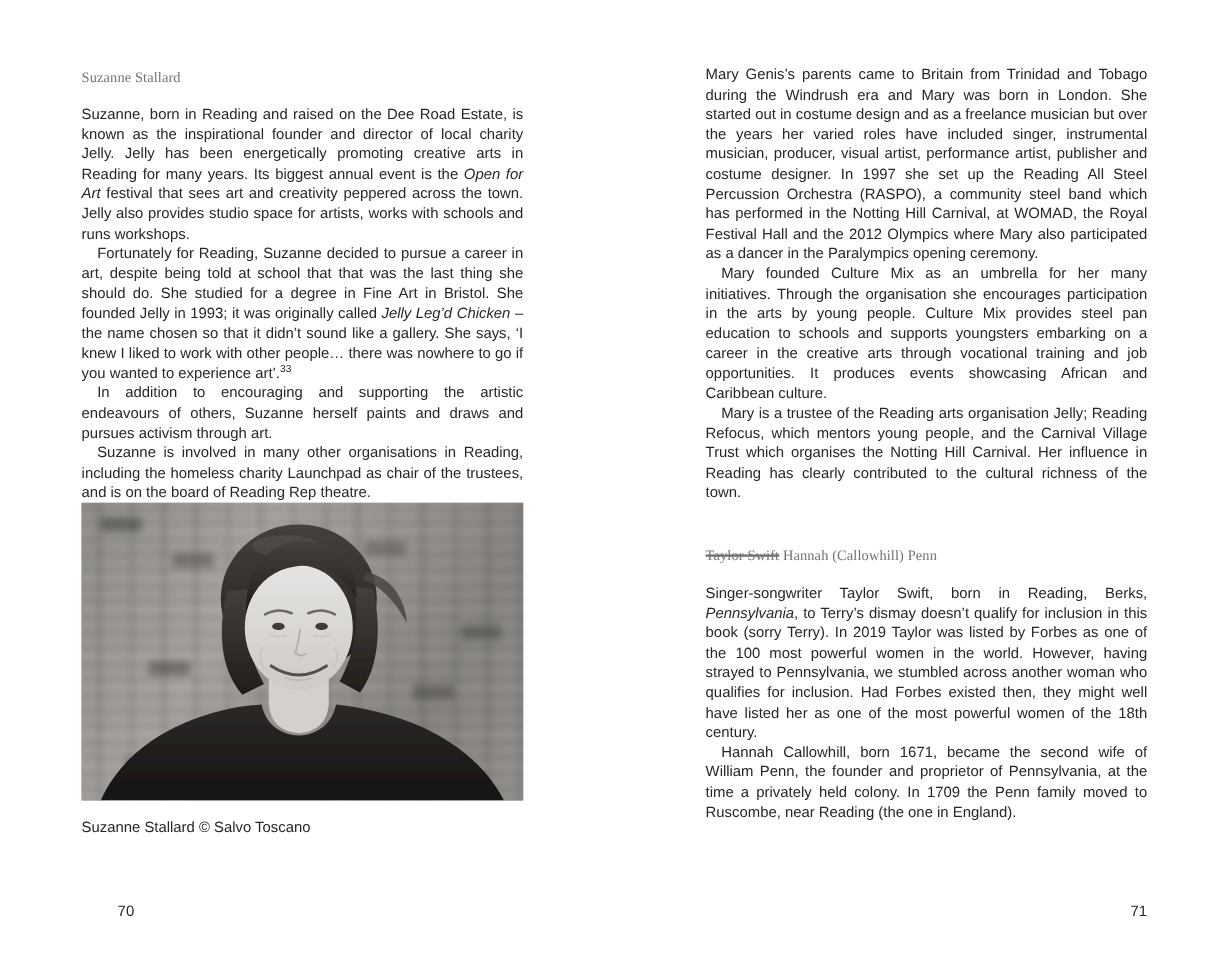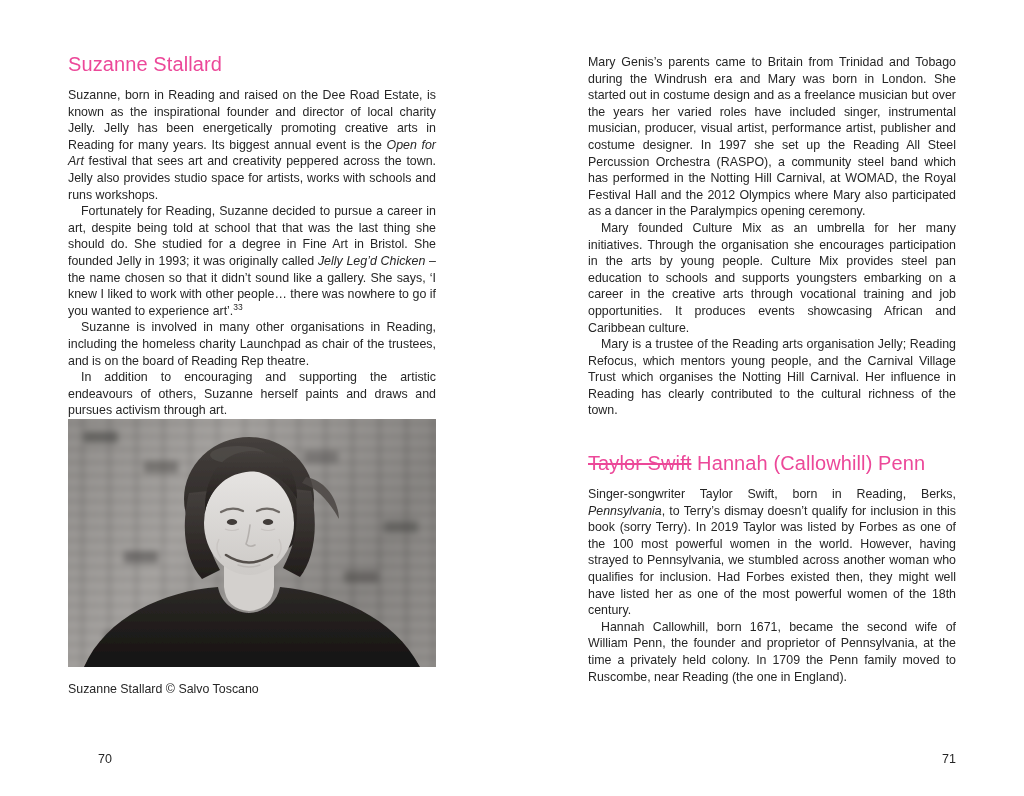--- a/index.html
+++ b/index.html
@@ -6,22 +6,22 @@
   body{
     width:1024px;height:796px;position:relative;overflow:hidden;
     background:#ffffff;
     font-family:"Liberation Sans","DejaVu Sans",sans-serif;
     color:#262626;
   }
   .page{position:absolute;top:54px;width:368px;}
   .page.left{left:68px;}
   .page.right{left:588px;}
   h2{
-    font-size:20px;line-height:20px;font-weight:400;
-    margin:0 0 13px 0;color:#ec4899;letter-spacing:.1px;
+    font-size:12px;line-height:20px;font-weight:400;
+    margin:0 0 13px 0;color:#737373;letter-spacing:.1px;font-family:Liberation Serif, serif;
   }
   h2.second{margin-top:34px;}
   p.body{
     font-size:12.4px;line-height:16.6px;margin:0;
     text-align:justify;color:#262626;
   }
   p.indent{text-indent:13px;}
   .it{font-style:italic;}
   .strike{text-decoration:line-through;text-decoration-thickness:1.6px;}
   sup{font-size:8.5px;line-height:0;vertical-align:super;}
@@ -56,22 +56,22 @@
   .pagenum.num-left{left:0;}
   .pagenum.num-right{right:0;text-align:left;}
 </style>
 </head>
 <body>
 
 <section class="page left">
   <h2>Suzanne Stallard</h2>
   <p class="body"><span>Suzanne, born in Reading and raised on the Dee Road Estate, is known as the inspirational founder and director of local charity Jelly. Jelly has been energetically promoting creative arts in Reading for many years. Its biggest annual event is the </span><span class="it">Open for Art</span><span> festival that sees art and creativity peppered across the town. Jelly also provides studio space for artists, works with schools and runs workshops.</span></p>
   <p class="body indent"><span>Fortunately for Reading, Suzanne decided to pursue a career in art, despite being told at school that that was the last thing she should do. She studied for a degree in Fine Art in Bristol. She founded Jelly in 1993; it was originally called </span><span class="it">Jelly Leg’d Chicken</span><span> – the name chosen so that it didn’t sound like a gallery. She says, ‘I knew I liked to work with other people… there was nowhere to go if you wanted to experience art’.</span><sup>33</sup></p>
+  <p class="body indent"><span>In addition to encouraging and supporting the artistic endeavours of others, Suzanne herself paints and draws and pursues activism through art.</span></p>
   <p class="body indent"><span>Suzanne is involved in many other organisations in Reading, including the homeless charity Launchpad as chair of the trustees, and is on the board of Reading Rep theatre.</span></p>
-  <p class="body indent"><span>In addition to encouraging and supporting the artistic endeavours of others, Suzanne herself paints and draws and pursues activism through art.</span></p>
 
   <figure class="photo-block">
     <div class="photo">
       <div class="wall">
         <div class="patch"></div>
       </div>
       <svg class="person" width="368" height="248" viewBox="0 0 368 248">
         <defs>
           <linearGradient id="gSkin" x1="0" y1="0" x2="0" y2="1">
             <stop offset="0" stop-color="#e6e4e2"></stop>

